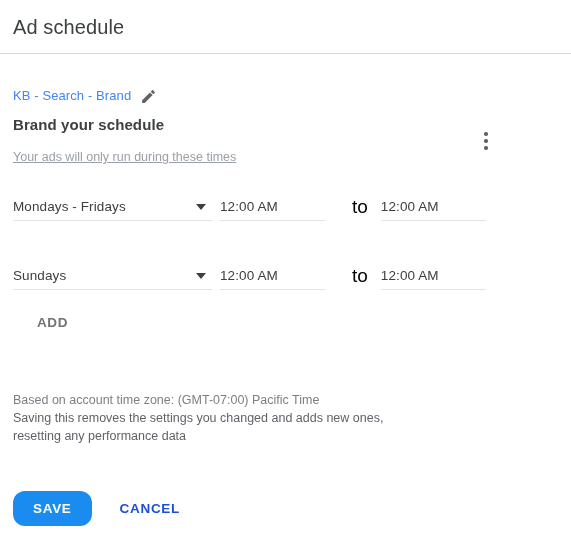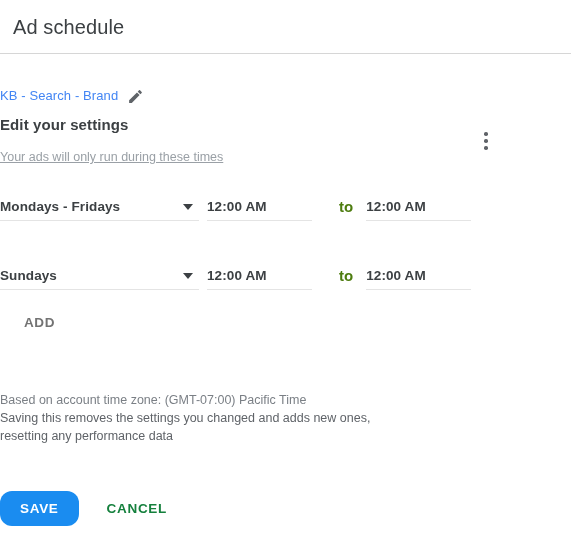--- a/index.html
+++ b/index.html
@@ -31,21 +31,21 @@
   }
   .header-divider {
     width: 100%;
     height: 1px;
     background: #d6d6d6;
     margin-top: 13px;
   }
 
   
   .panel {
-    padding: 0 0;
+    padding: 0 13px;
     position: relative;
   }
 
   .campaign-row {
     display: flex;
     align-items: center;
     margin-top: 33px;
     height: 18px;
   }
   .campaign-name {
@@ -99,21 +99,20 @@
     background: #5f6368;
     margin: 1.7px 0;
   }
 
   
   .schedule-row {
     display: flex;
     align-items: flex-end;
     margin-top: 25px;
     height: 30px;
-    font-weight: bold;
   }
   .schedule-row.second {
     margin-top: 39px;
   }
 
   .field {
     position: relative;
     box-sizing: border-box;
     border-bottom: 1px solid #e4e4e4;
     height: 28px;
@@ -140,22 +139,22 @@
     letter-spacing: 0.1px;
   }
   .caret {
     width: 0;
     height: 0;
     border-left: 5px solid transparent;
     border-right: 5px solid transparent;
     border-top: 6px solid #3c4043;
   }
   .to-label {
-    font-size: 15px;
-    color: #4d7c0f;
+    font-size: 19px;
+    color: #000000;
     margin: 0 13px 0 27px;
     line-height: 28px;
   }
 
   
   .add-link {
     display: inline-block;
     margin-top: 25px;
     margin-left: 24px;
     font-size: 13.5px;
@@ -195,21 +194,21 @@
     letter-spacing: 0.7px;
     border: none;
     border-radius: 12px;
     padding: 0 20px;
     height: 35px;
     cursor: pointer;
     font-family: "Liberation Sans", sans-serif;
   }
   .cancel-button {
     background: transparent;
-    color: #15803d;
+    color: #1d4ed8;
     font-size: 13.5px;
     font-weight: bold;
     letter-spacing: 0.7px;
     border: none;
     margin-left: 22px;
     height: 35px;
     cursor: pointer;
     font-family: "Liberation Sans", sans-serif;
   }
 </style>
@@ -231,21 +230,21 @@
 
   <div class="campaign-row">
     <span class="campaign-name">KB - Search - Brand</span>
     <span class="edit-icon">
       <svg width="17" height="17" viewBox="0 0 24 24" aria-hidden="true">
         <path fill="#5f6368" d="M3 17.25V21h3.75L17.81 9.94l-3.75-3.75L3 17.25zM20.71 7.04a1 1 0 0 0 0-1.41l-2.34-2.34a1 1 0 0 0-1.41 0l-1.83 1.83 3.75 3.75 1.83-1.83z"></path>
       </svg>
     </span>
   </div>
 
-  <div class="section-heading">Edit your settings</div>
+  <div class="section-heading">Brand your schedule</div>
   <div class="section-sub">Your ads will only run during these times</div>
 
   <div class="schedule-row">
     <div class="field field-day">
       <span class="field-text">Mondays - Fridays</span>
       <span class="caret"></span>
     </div>
     <div class="field field-time">
       <span class="field-text">12:00 AM</span>
     </div>

